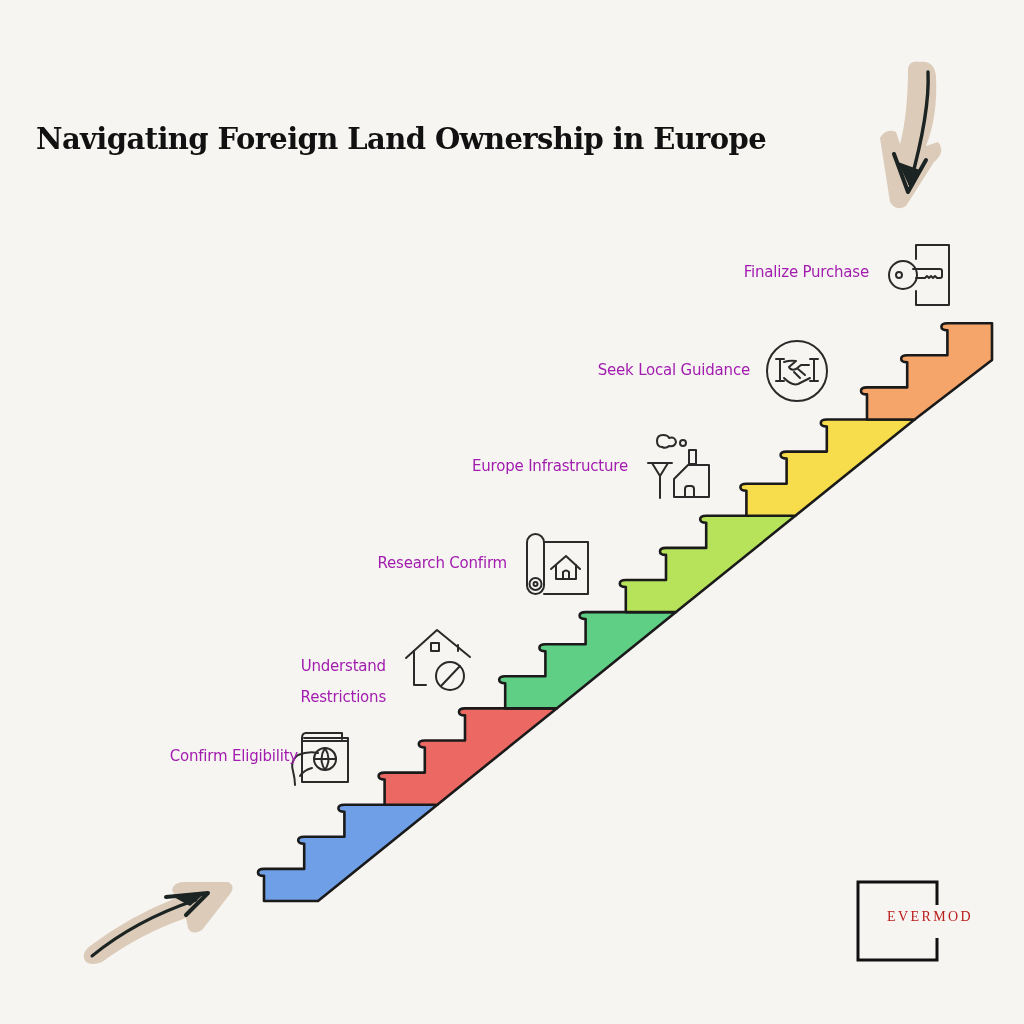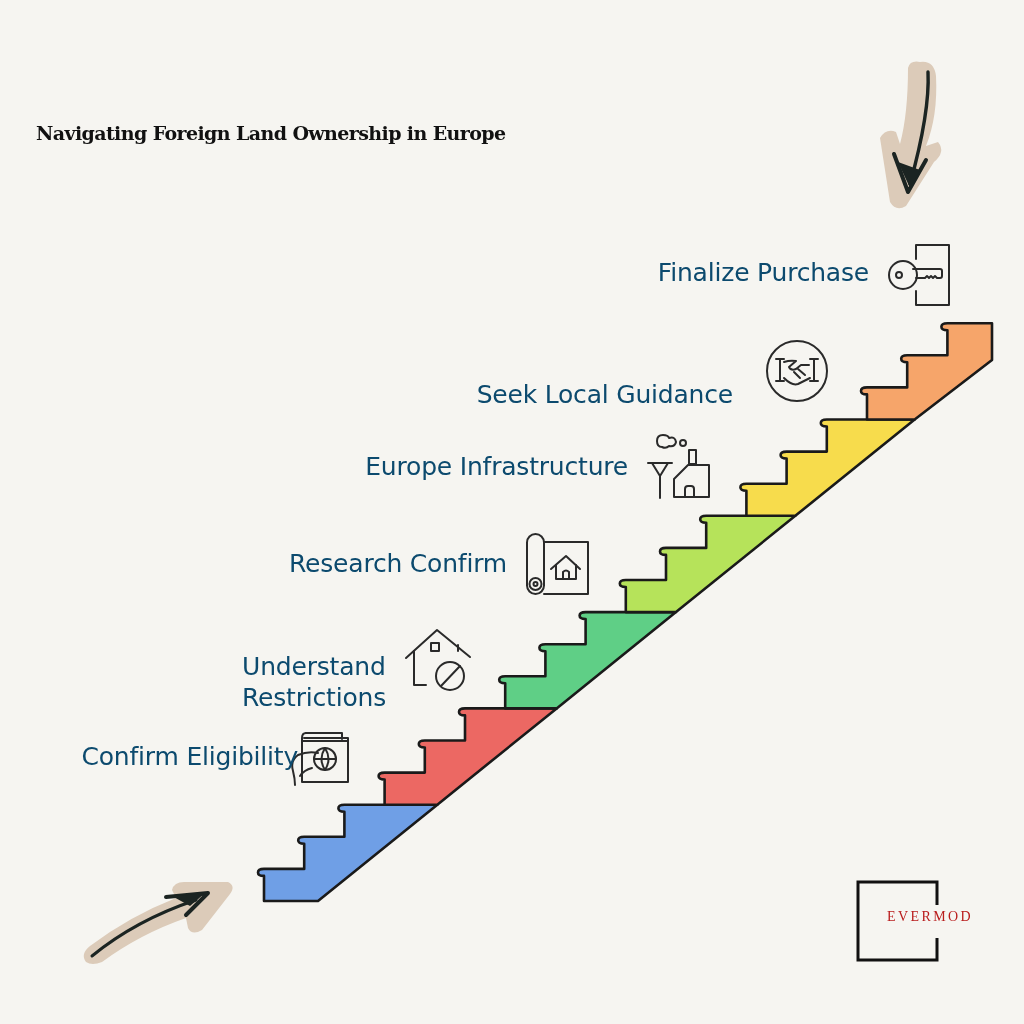--- a/index.html
+++ b/index.html
@@ -1,18 +1,18 @@
 <!DOCTYPE html>
 <html><head>
 <meta charset="utf-8">
 <style>
   html,body{margin:0;padding:0;}
   body{width:1024px;height:1024px;background:#f6f5f1;position:relative;overflow:hidden;font-family:"DejaVu Sans","Liberation Sans",sans-serif;}
-  .title{position:absolute;left:36px;top:122px;font-family:"DejaVu Serif","Liberation Serif",serif;font-weight:bold;font-size:19px;letter-spacing:-0.6px;color:#111;white-space:nowrap;}
-  .label{position:absolute;font-family:"DejaVu Sans","Liberation Sans",sans-serif;font-size:25px;color:#0c4a6e;white-space:nowrap;line-height:31px;text-align:left;letter-spacing:-0.2px;}
+  .title{position:absolute;left:36px;top:122px;font-family:"DejaVu Serif","Liberation Serif",serif;font-weight:bold;font-size:29px;letter-spacing:-0.6px;color:#111;white-space:nowrap;}
+  .label{position:absolute;font-family:"DejaVu Sans","Liberation Sans",sans-serif;font-size:15px;color:#a21caf;white-space:nowrap;line-height:31px;text-align:center;letter-spacing:-0.2px;}
   svg.layer{position:absolute;left:0;top:0;}
   .logo-text{position:absolute;left:887px;top:909px;font-family:Liberation Serif, serif;font-size:14px;letter-spacing:2.4px;color:#b91c1c;font-weight:500;}
 </style>
 </head>
 <body>
 
 <div class="title">Navigating Foreign Land Ownership in Europe</div>
 
 <svg class="layer" width="1024" height="1024">
   <g id="stairs" stroke="#1a1a1a" stroke-width="2.6" stroke-linejoin="round">
@@ -75,21 +75,21 @@
 
   <g>
     <path d="M916 259 v-14 h33 v60 h-33 v-14"></path>
     <circle cx="903" cy="275" r="14"></circle>
     <circle cx="899" cy="275" r="3"></circle>
     <path d="M913 269 h27 q2 0 2 2 v5 q0 2 -2 2 h-3 l-2 -2 l-2 2 l-2 -2 l-2 2 l-2 -2 l-2 2 h-9"></path>
   </g>
 </svg>
 
 <div class="label" style="right:155px;top:257px;">Finalize Purchase</div>
-<div class="label" style="right:291px;top:355px;margin-top:24px;">Seek Local Guidance</div>
+<div class="label" style="right:274px;top:355px;">Seek Local Guidance</div>
 <div class="label" style="right:396px;top:451px;">Europe Infrastructure</div>
 <div class="label" style="right:517px;top:548px;">Research Confirm</div>
 <div class="label" style="right:638px;top:629px;margin-top:22px;">
   <div>Understand</div>
   <div>Restrictions</div>
 </div>
 <div class="label" style="right:726px;top:741px;">Confirm Eligibility</div>
 
 <svg class="layer" width="1024" height="1024">
   <g>

